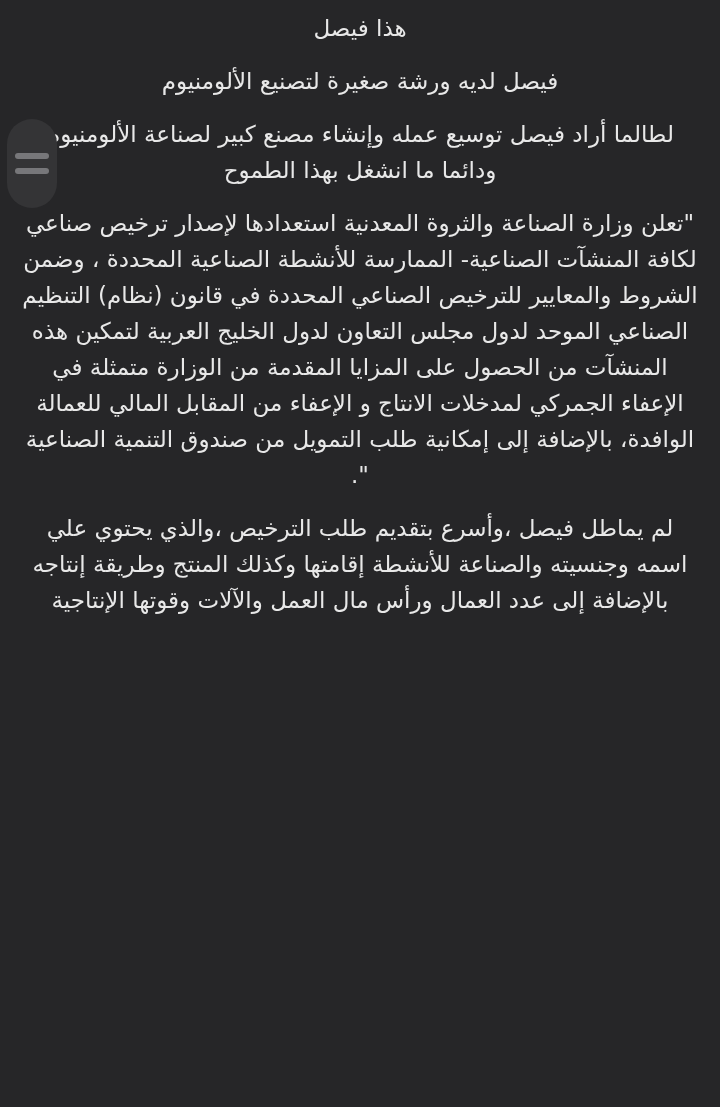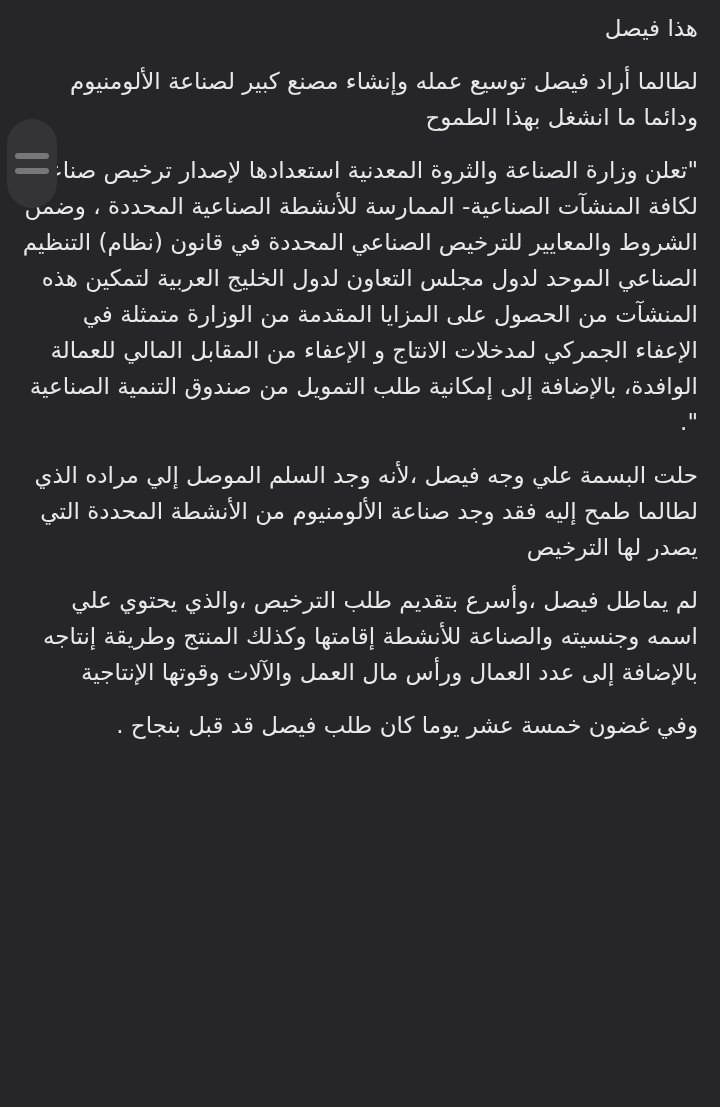--- a/index.html
+++ b/index.html
@@ -17,21 +17,21 @@
     color: var(--text);
     font-family: "DejaVu Sans", sans-serif;
     direction: rtl;
     overflow: hidden;
     position: relative;
   }
   .story {
     padding: 10px 22px 0 22px;
     font-size: 23px;
     line-height: 36px;
-    text-align: right;
+    text-align: center;
   }
   .para {
     margin: 0 0 17px 0;
   }
   .side-handle {
     position: absolute;
     left: 7px;
     top: 119px;
     width: 50px;
     height: 89px;
@@ -56,18 +56,17 @@
 <body>
 
 <div class="side-handle">
   <span class="bar"></span>
   <span class="bar"></span>
 </div>
 
 <main class="story">
 
 <p class="para">هذا فيصل</p>
+    <p class="para">فيصل لديه ورشة صغيرة لتصنيع الألومنيوم</p>
     <p class="para">لطالما أراد فيصل توسيع عمله وإنشاء مصنع كبير لصناعة الألومنيوم ودائما ما انشغل بهذا الطموح</p>
     <p class="para">"تعلن وزارة الصناعة والثروة المعدنية  استعدادها لإصدار ترخيص صناعي لكافة المنشآت الصناعية- الممارسة للأنشطة الصناعية المحددة ، وضمن الشروط والمعايير للترخيص الصناعي المحددة في قانون (نظام) التنظيم الصناعي الموحد لدول مجلس التعاون لدول الخليج العربية لتمكين هذه المنشآت من الحصول على المزايا المقدمة من الوزارة متمثلة في الإعفاء الجمركي لمدخلات الانتاج و الإعفاء من المقابل المالي للعمالة الوافدة، بالإضافة إلى إمكانية طلب التمويل من صندوق التنمية الصناعية ".</p>
-    <p class="para">حلت البسمة علي وجه فيصل ،لأنه وجد السلم الموصل إلي مراده الذي لطالما طمح إليه فقد وجد صناعة الألومنيوم من الأنشطة المحددة التي يصدر لها الترخيص</p>
     <p class="para">لم يماطل فيصل ،وأسرع بتقديم طلب الترخيص ،والذي يحتوي علي اسمه وجنسيته والصناعة للأنشطة إقامتها وكذلك المنتج وطريقة إنتاجه بالإضافة إلى عدد العمال ورأس مال العمل والآلات وقوتها الإنتاجية</p>
-    <p class="para">وفي غضون خمسة عشر يوما كان طلب فيصل قد قبل بنجاح .</p>
   </main>
 
 </body></html>

